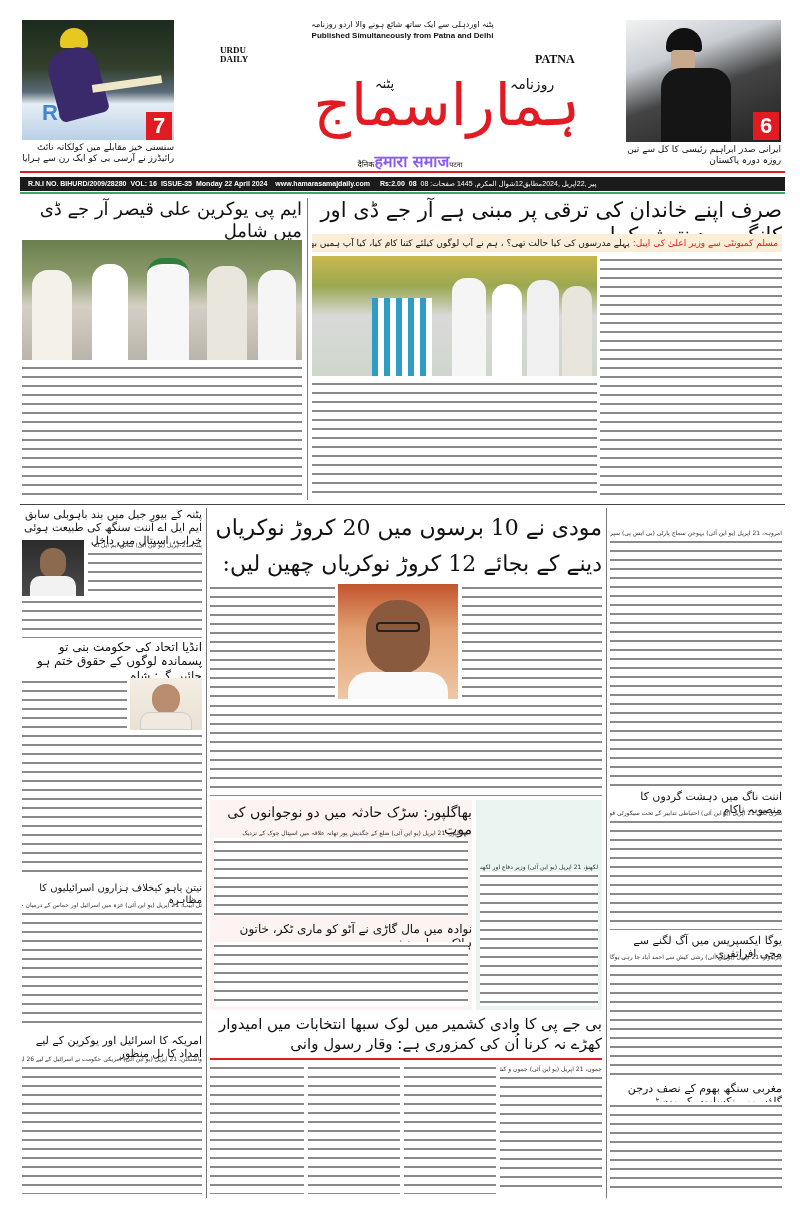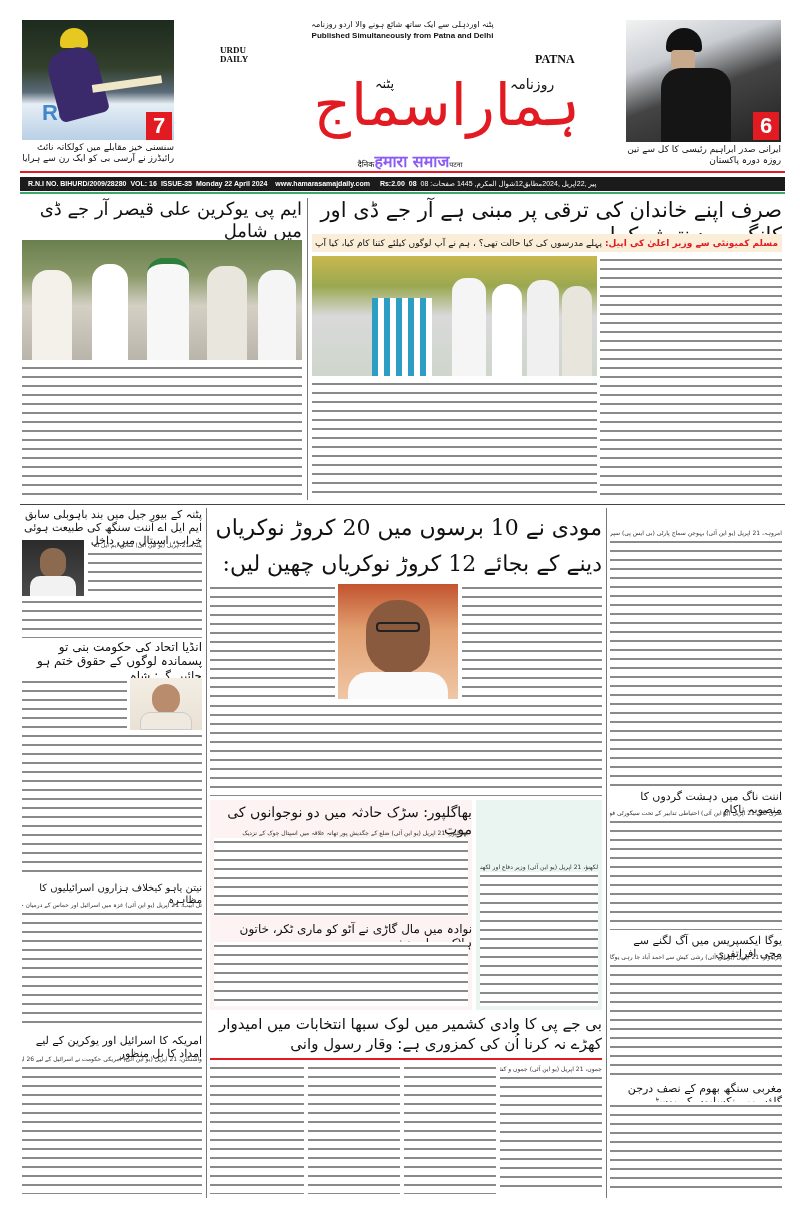--- a/index.html
+++ b/index.html
@@ -72,21 +72,21 @@
     <div class="abs" style="left:70px;top:24px;width:36px;height:96px;background:#fff;border-radius:16px 16px 0 0"></div>
     <div class="abs" style="left:125px;top:18px;width:42px;height:102px;background:#f7f7f7;border-radius:16px 16px 0 0;border-top:6px solid #2f7d3a"></div>
     <div class="abs" style="left:185px;top:26px;width:40px;height:94px;background:#e9e6de;border-radius:16px 16px 0 0"></div>
     <div class="abs" style="left:236px;top:30px;width:38px;height:90px;background:#f5f5f5;border-radius:16px 16px 0 0"></div>
   </div>
   <div class="abs body-text lines" style="left:2px;top:346px;width:280px;height:136px"></div>
   <div class="vline" style="left:287px;top:180px;height:302px"></div>
 
   <div class="abs hl" style="left:292px;top:180px;width:470px;font-size:21px">صرف اپنے خاندان کی ترقی پر مبنی ہے آر جے ڈی اور کانگریس: نتیش کمار</div>
   <div class="abs rtl" style="left:292px;top:216px;width:470px;height:18px;background:#fbeed8;font-size:9px;line-height:18px;padding-right:4px;white-space:nowrap;overflow:hidden">
-    <span style="color:#e21b23;font-weight:bold">مسلم کمیونٹی سے وزیر اعلیٰ کی اپیل:</span>
+    <span style="color:#e21b23;font-weight:normal">مسلم کمیونٹی سے وزیر اعلیٰ کی اپیل:</span>
     <span>پہلے مدرسوں کی کیا حالت تھی؟ ، ہم نے آپ لوگوں کیلئے کتنا کام کیا، کیا آپ ہمیں بھول جائیں گے؟</span>
   </div>
   <div class="photo" style="left:292px;top:238px;width:285px;height:120px;background:linear-gradient(180deg,#c8b84e 0%,#9aa850 25%,#d9d9d9 50%,#cfd6cc 100%)">
     <div class="abs" style="left:60px;top:42px;width:60px;height:78px;background:repeating-linear-gradient(90deg,#2e9dc4 0 6px,#fff 6px 12px)"></div>
     <div class="abs" style="left:140px;top:22px;width:34px;height:98px;background:#f5f5f5;border-radius:14px 14px 0 0"></div>
     <div class="abs" style="left:180px;top:28px;width:30px;height:92px;background:#fff;border-radius:14px 14px 0 0"></div>
     <div class="abs" style="left:215px;top:24px;width:32px;height:96px;background:#f0f0f0;border-radius:14px 14px 0 0"></div>
     <div class="abs" style="left:250px;top:30px;width:30px;height:90px;background:#e8e5dc;border-radius:14px 14px 0 0"></div>
   </div>
   <div class="abs body-text lines" style="left:580px;top:238px;width:182px;height:244px"></div>

